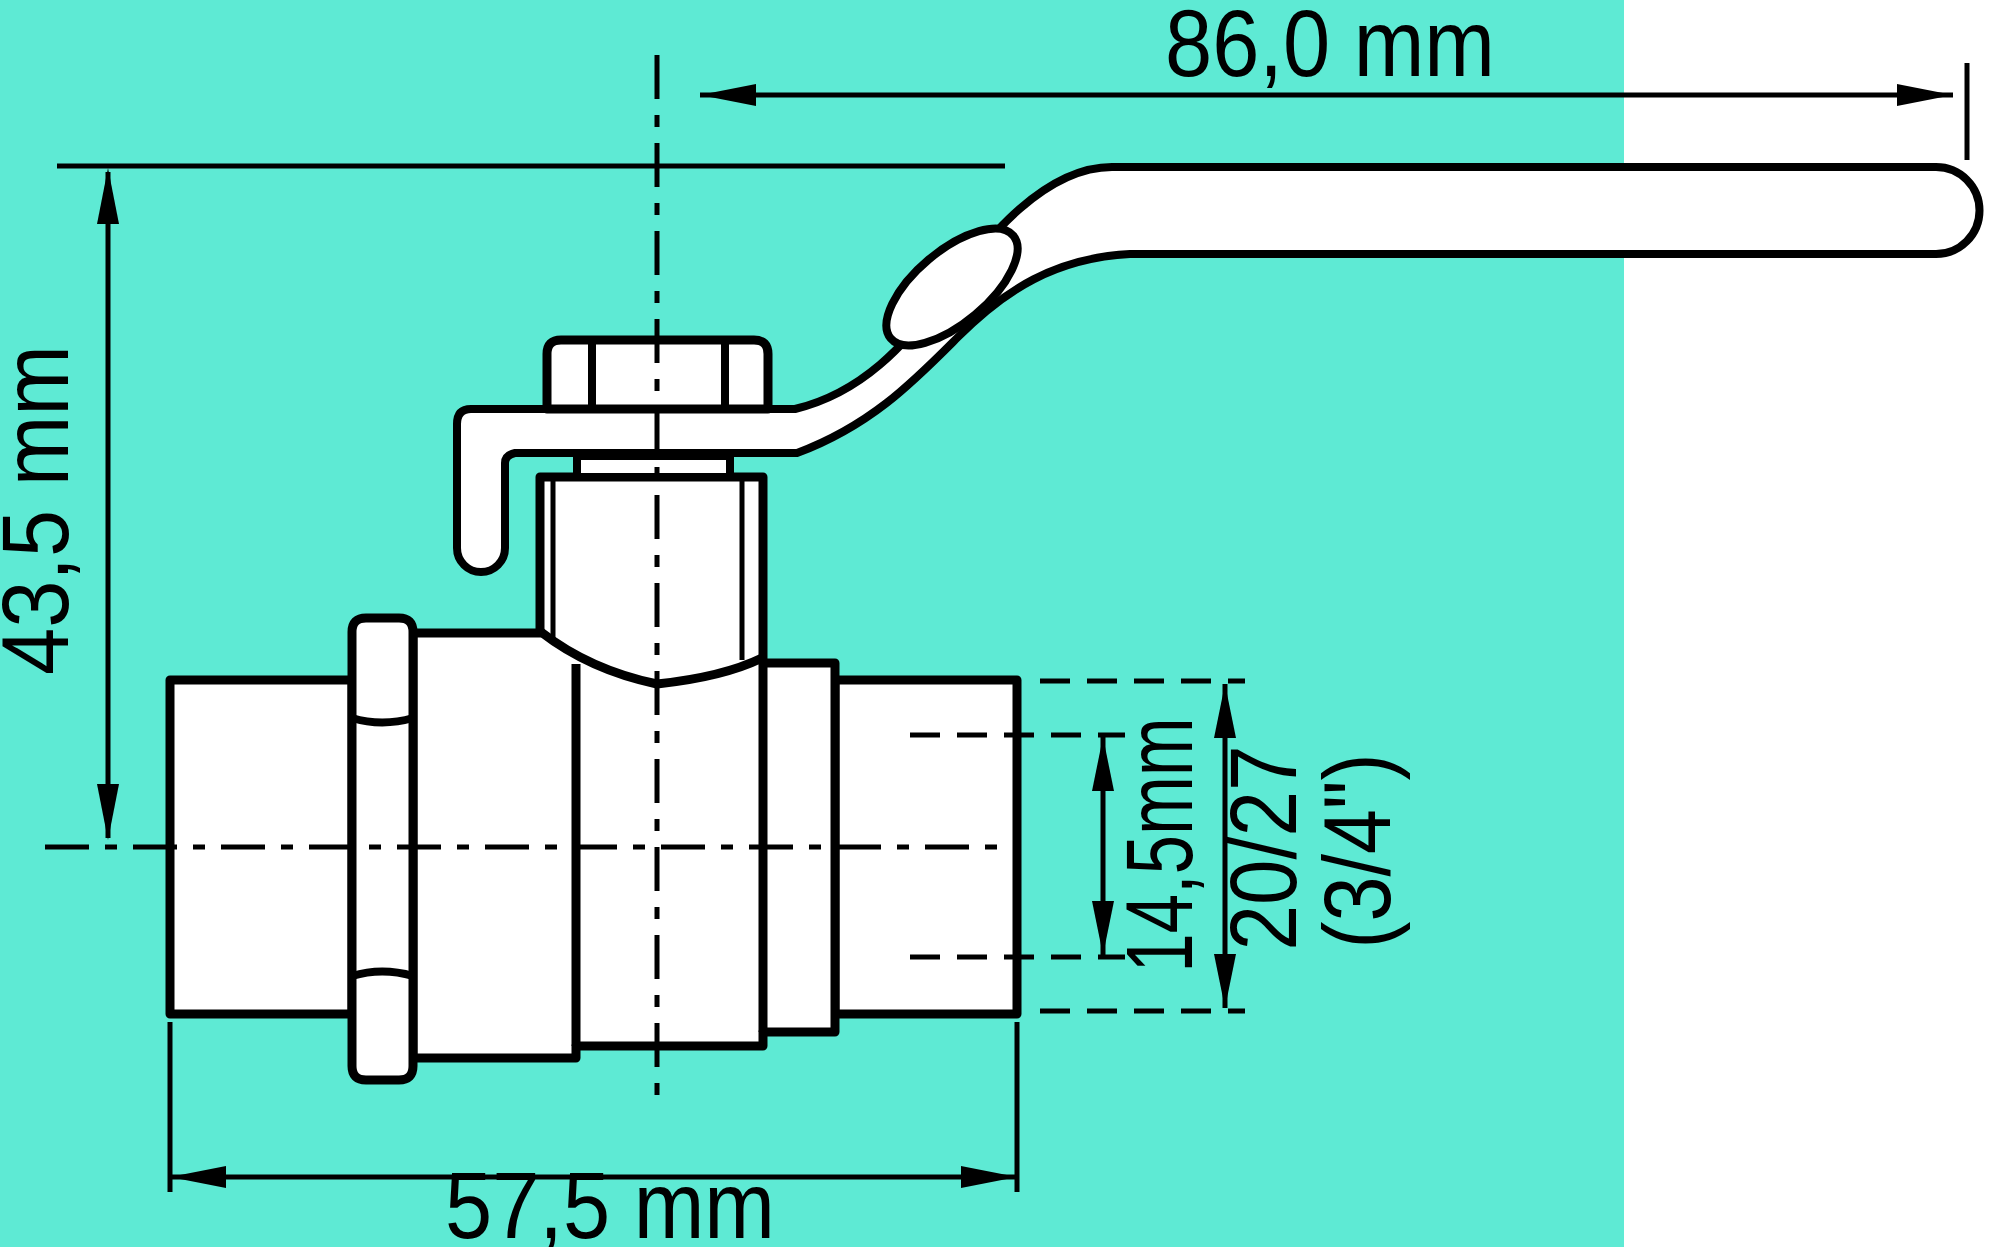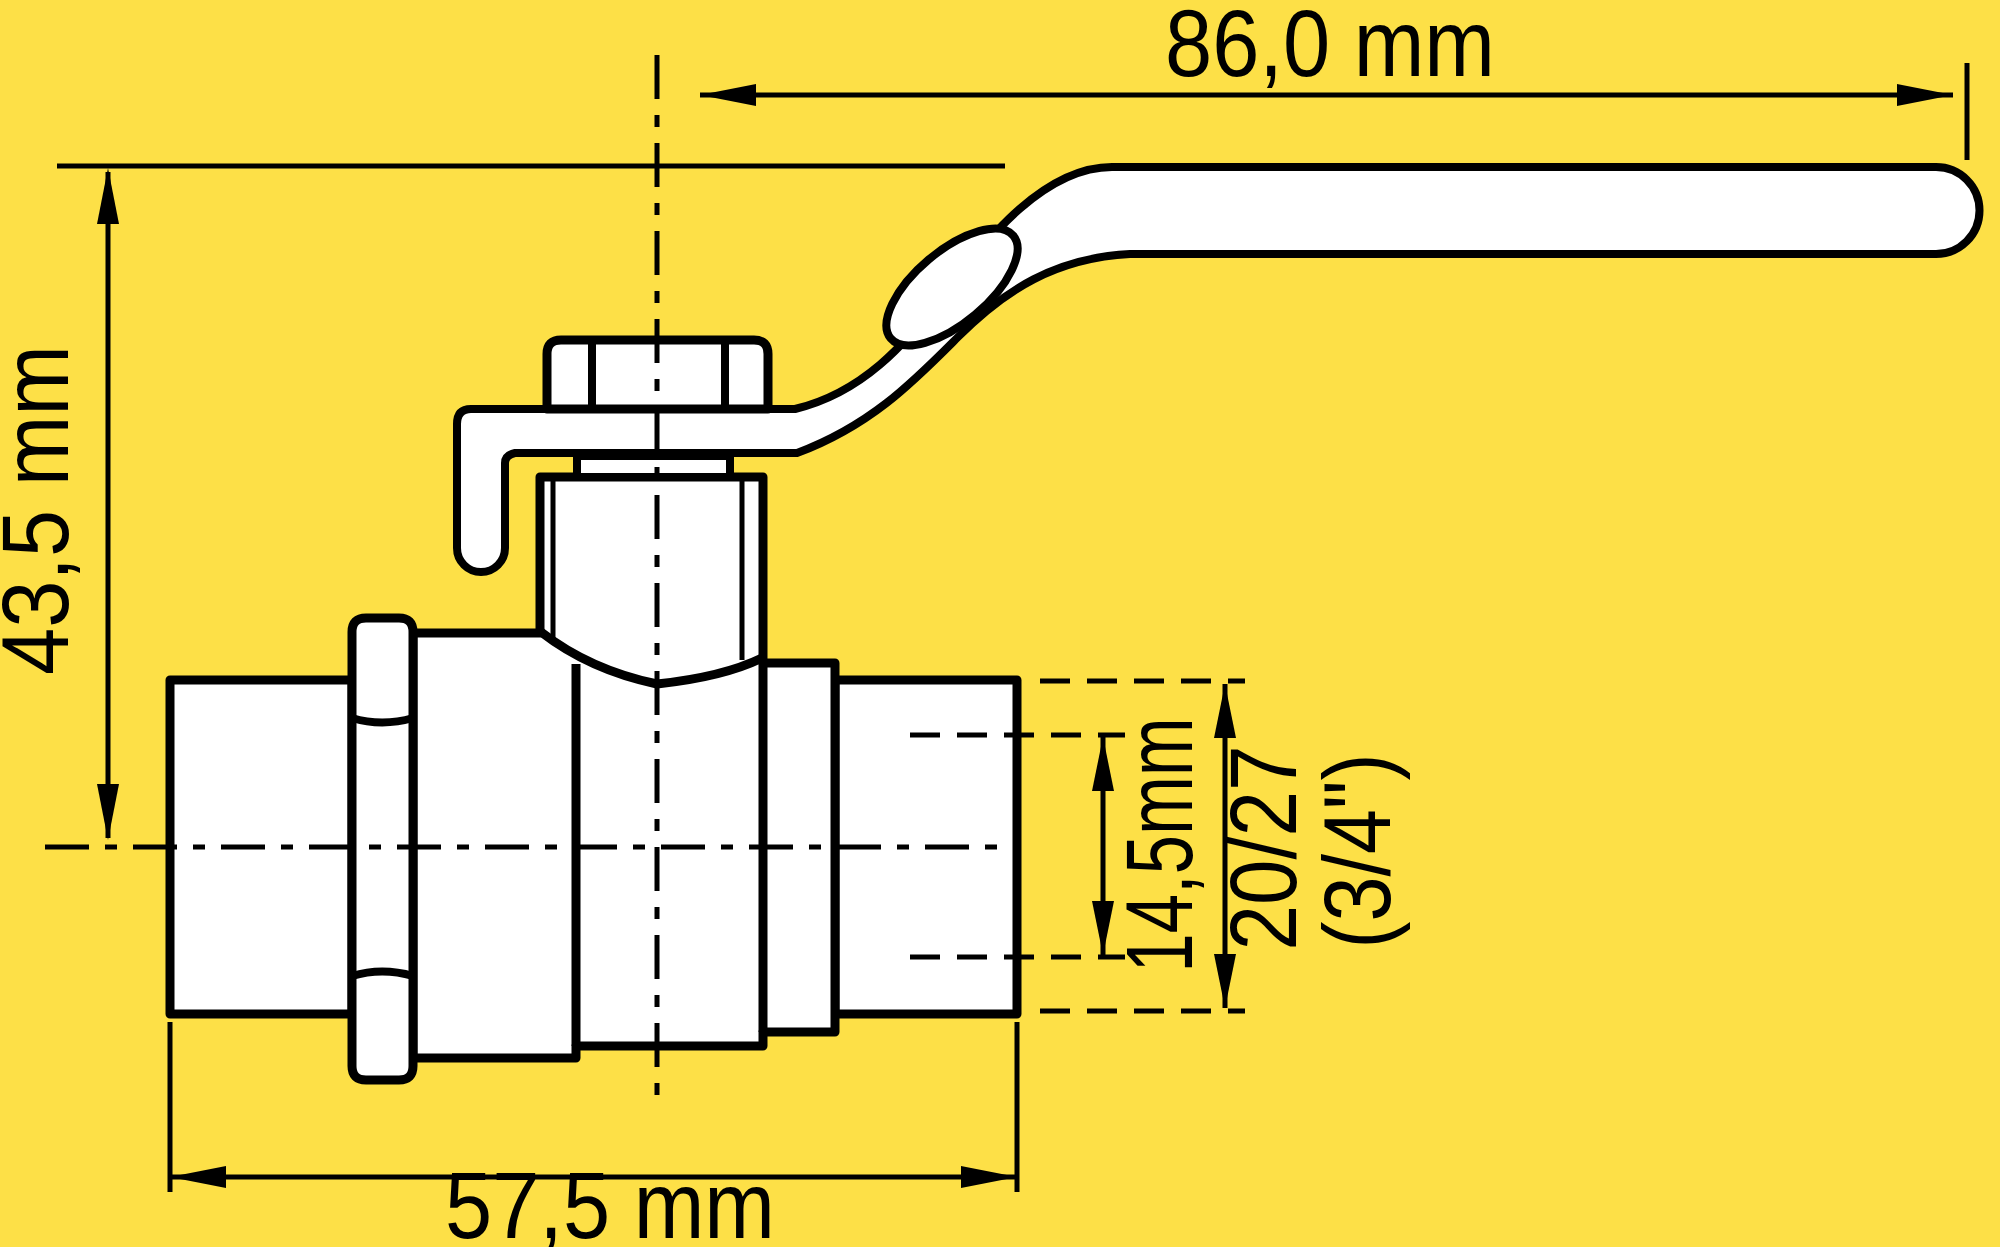--- a/index.html
+++ b/index.html
@@ -2,23 +2,23 @@
 <html><head>
 <meta charset="utf-8">
 <style>
   html, body {
     margin: 0;
     padding: 0;
     background: #ffffff;
     font-family: "Liberation Sans", sans-serif;
   }
   .drawing-wrap {
-    width: 2000px;
+    width: 1624px;
     height: 1247px;
-    background: #fde047;
+    background: #5eead4;
     position: relative;
   }
   svg text {
     font-family: "Liberation Sans", sans-serif;
     font-size: 94px;
     fill: #000000;
   }
   .outline  { fill: #ffffff; stroke: #000000; stroke-width: 9; stroke-linejoin: round; }
   .outline8 { fill: #ffffff; stroke: #000000; stroke-width: 8; stroke-linejoin: round; }
   .iline    { fill: none; stroke: #000000; stroke-width: 9; stroke-linecap: butt; }

